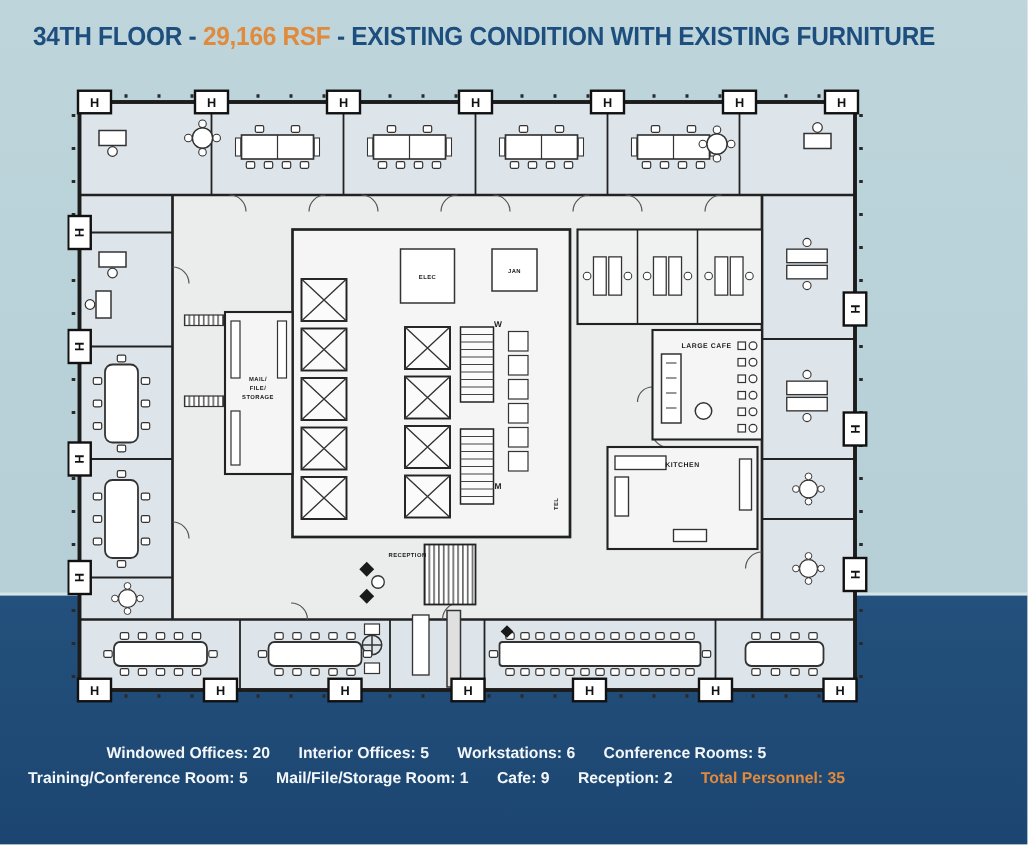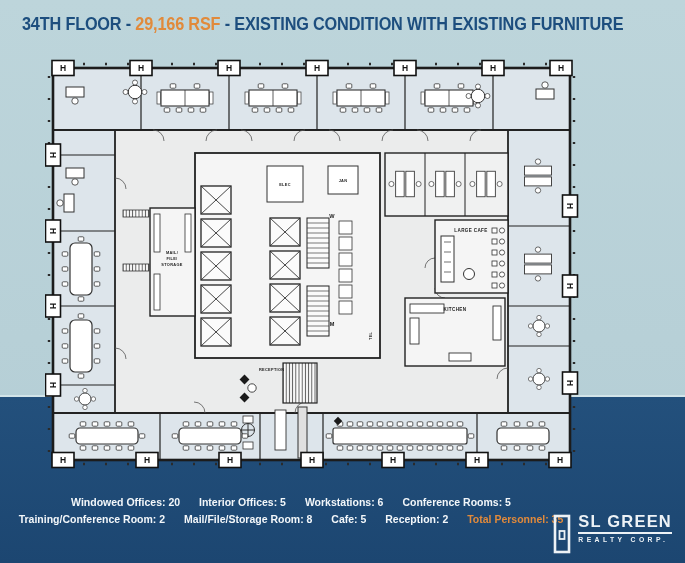--- a/index.html
+++ b/index.html
@@ -388,32 +388,22 @@
   </div>
 
   <div class="stats">
     <div class="row">
       <span class="stat">Windowed Offices: 20</span>
       <span class="stat">Interior Offices: 5</span>
       <span class="stat">Workstations: 6</span>
       <span class="stat">Conference Rooms: 5</span>
     </div>
     <div class="row">
-      <span class="stat">Training/Conference Room: 2</span>
-      <span class="stat">Mail/File/Storage Room: 8</span>
-      <span class="stat">Cafe: 5</span>
+      <span class="stat">Training/Conference Room: 5</span>
+      <span class="stat">Mail/File/Storage Room: 1</span>
+      <span class="stat">Cafe: 9</span>
       <span class="stat">Reception: 2</span>
       <span class="stat total">Total Personnel: 35</span>
     </div>
   </div>
 
-  <div class="logo">
-    <svg width="22" height="44" viewBox="0 0 22 44">
-      <rect x="3" y="4" width="14" height="36" fill="none" stroke="#edf2f6" stroke-width="2.6"></rect>
-      <rect x="7.5" y="19" width="5" height="8" fill="none" stroke="#edf2f6" stroke-width="1.8"></rect>
-    </svg>
-    <div class="logo-text">
-      <span class="logo-name">SL GREEN</span>
-      <span class="logo-sub">REALTY CORP.</span>
-    </div>
-  </div>
 
 </div>
 
 </body></html>

